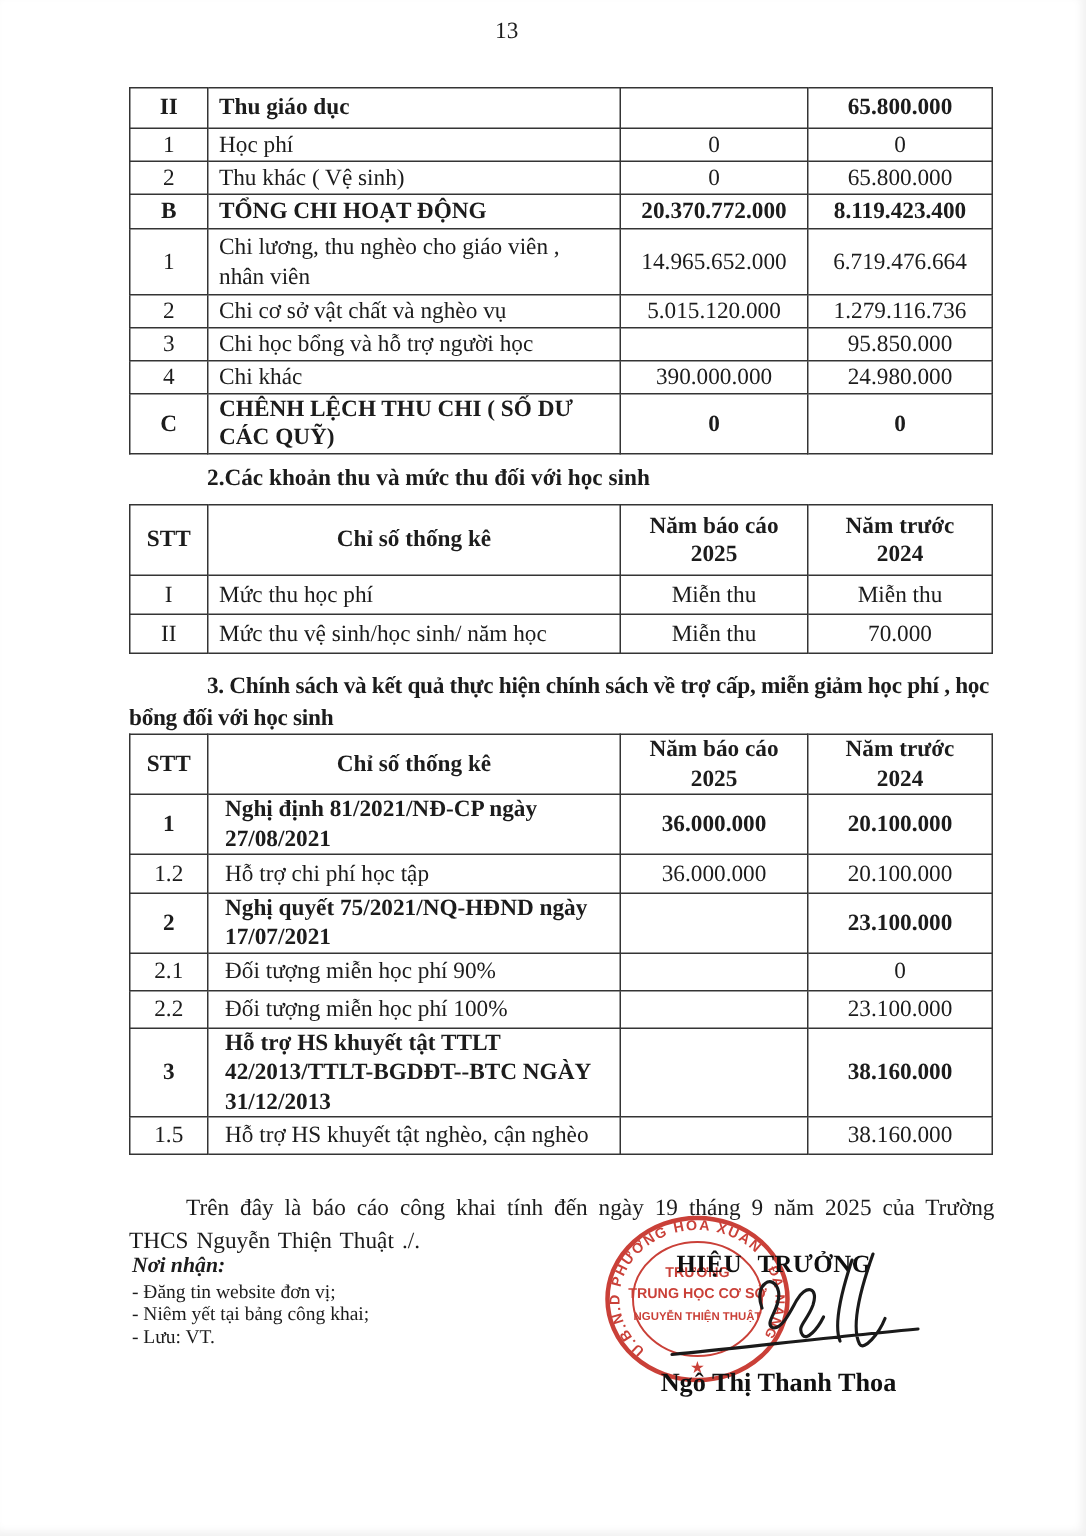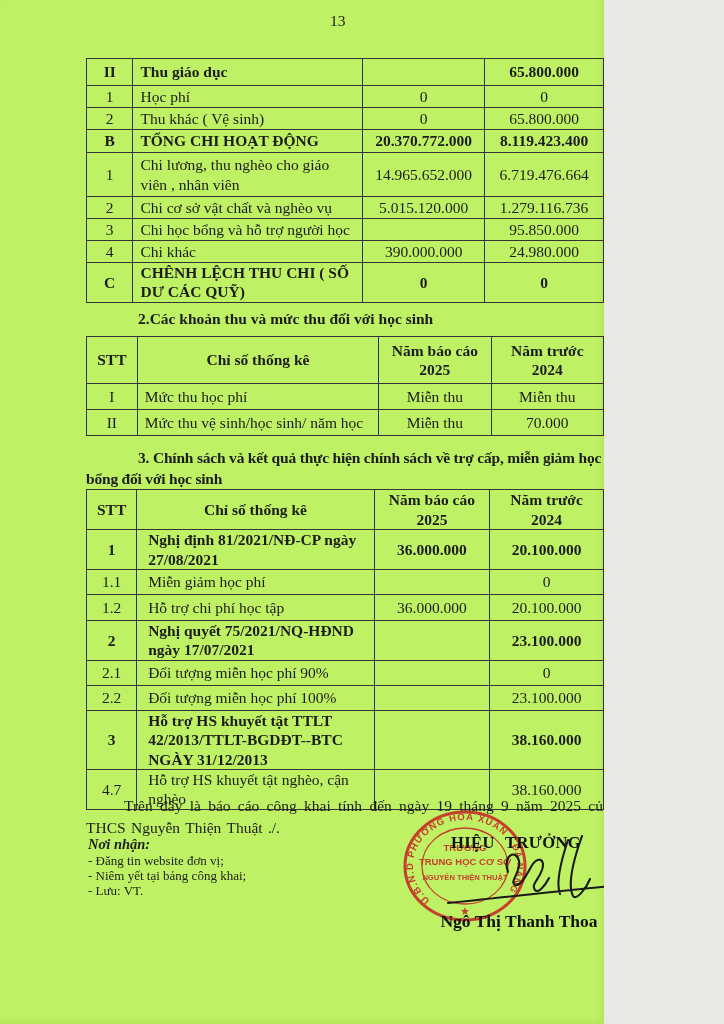--- a/index.html
+++ b/index.html
@@ -1,16 +1,16 @@
 <!DOCTYPE html>
 <html><head>
 <meta charset="utf-8">
 <style>
   html,body{margin:0;padding:0;background:#e9e9e6;}
-  .page{position:relative;width:604px;height:1024px;background:#bef264;overflow:hidden;
+  .page{position:relative;width:724px;height:1024px;background:#ffffff;overflow:hidden;
         font-family:"Liberation Serif","DejaVu Serif",serif;color:#1c1c1c;
         box-shadow:inset -3px -3px 6px rgba(0,0,0,0.06);}
   .abs{position:absolute;}
   .pagenum{top:12px;left:330px;font-size:15.5px;}
   .tbl{position:absolute;left:86px;border-collapse:collapse;table-layout:fixed;}
   .tbl td{border:1.5px solid #343434;font-size:15.5px;padding:0 7px;line-height:1.25;vertical-align:middle;overflow:hidden;}
   #t1{top:58px;} #t2{top:336px;} #t3{top:489px;}
   .c{text-align:center;} .r{text-align:center;} .b{font-weight:bold;}
   .vt{vertical-align:top;} .vb{vertical-align:bottom;}
   .hd{text-align:center;font-weight:bold;}
@@ -161,26 +161,20 @@
         <div>Năm trước</div>
         <div>2024</div>
       </td>
     </tr>
     <tr style="height:40px">
       <td class="c b">1</td>
       <td class="b vt lbl3">Nghị định 81/2021/NĐ-CP ngày 27/08/2021</td>
       <td class="r b vb">36.000.000</td>
       <td class="r b vb">20.100.000</td>
     </tr>
-    <tr style="height:25px">
-      <td class="c">1.1</td>
-      <td class="lbl3">Miễn giảm học phí</td>
-      <td class="r"></td>
-      <td class="r">0</td>
-    </tr>
     <tr style="height:26px">
       <td class="c">1.2</td>
       <td class="lbl3">Hỗ trợ chi phí học tập</td>
       <td class="r">36.000.000</td>
       <td class="r">20.100.000</td>
     </tr>
     <tr style="height:38px">
       <td class="c b">2</td>
       <td class="b vt lbl3">Nghị quyết 75/2021/NQ-HĐND ngày 17/07/2021</td>
       <td class="r b vb"></td>
@@ -198,21 +192,21 @@
       <td class="r"></td>
       <td class="r">23.100.000</td>
     </tr>
     <tr style="height:50px">
       <td class="c b">3</td>
       <td class="b vt lbl3">Hỗ trợ HS khuyết tật TTLT 42/2013/TTLT-BGDĐT--BTC NGÀY 31/12/2013</td>
       <td class="r b vb"></td>
       <td class="r b vb">38.160.000</td>
     </tr>
     <tr style="height:25px">
-      <td class="c">4.7</td>
+      <td class="c">1.5</td>
       <td class="lbl3">Hỗ trợ HS khuyết tật nghèo, cận nghèo</td>
       <td class="r"></td>
       <td class="r">38.160.000</td>
     </tr>
   </tbody>
     </table>
 
   <p class="closing">Trên đây là báo cáo công khai tính đến ngày 19 tháng 9 năm 2025 của Trường THCS Nguyễn Thiện Thuật ./.</p>
 
   <div class="recipients">

